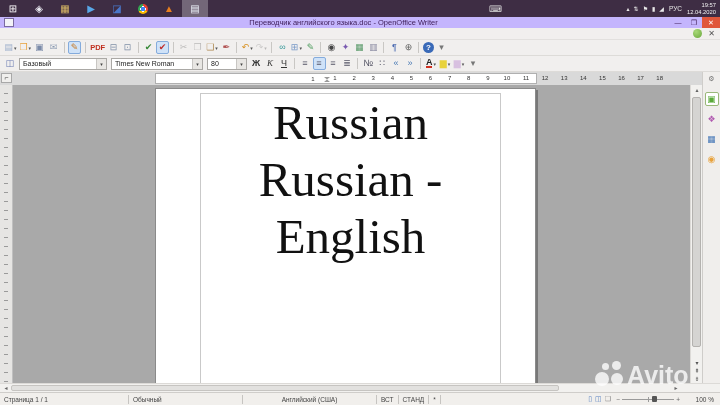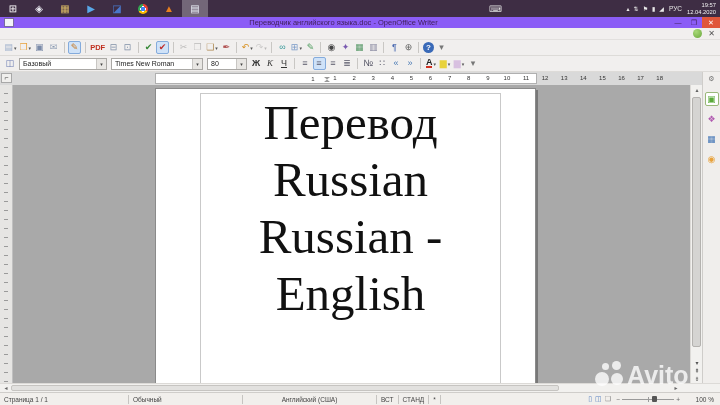--- a/index.html
+++ b/index.html
@@ -15,21 +15,21 @@
   .tb-app.chrome .glyph{width:10px;height:10px;border-radius:50%;
      background:radial-gradient(circle at 50% 50%, #4285f4 0 30%, #fff 31% 38%, transparent 39%),
      conic-gradient(#ea4335 0 33%,#fbbc05 33% 66%,#34a853 66% 100%);}
   #kbd-icon{position:absolute;left:489px;top:0;height:17px;display:flex;align-items:center;color:#ddd;font-size:9px;}
   #tray{position:absolute;right:4px;top:0;height:17px;display:flex;align-items:center;gap:5px;color:#e8e8e8;}
   .tray-ic{font-size:6px;line-height:1;}
   #tray-lang{font-size:6.5px;}
   #tray-clock{text-align:right;font-size:5.8px;line-height:7px;color:#f0f0f0;}
 
   
-  #titlebar{position:absolute;left:0;top:17px;width:720px;height:11px;background:#8b5cf6;display:flex;align-items:center;}
+  #titlebar{position:absolute;left:0;top:17px;width:720px;height:11px;background:#c4b5fd;display:flex;align-items:center;}
   #title-icon{width:8px;height:7px;background:#f3f3f8;border:1px solid #7a6aa0;margin:0 3px 0 4px;}
   #title-text{flex:1;text-align:center;font-size:7.5px;color:#41215c;}
   .win-btn{width:16px;height:11px;display:flex;align-items:center;justify-content:center;font-size:7px;color:#41215c;}
   #close-btn{background:#e0563a;color:#fff;width:18px;}
 
   
   #menubar{position:absolute;left:0;top:28px;width:720px;height:12px;background:#f1efee;display:flex;align-items:center;border-bottom:1px solid #e2e0de;box-sizing:border-box;}
   .menu-item{padding:0 5px;font-size:7.5px;color:#333;}
   #menubar-right{margin-left:auto;display:flex;align-items:center;gap:6px;padding-right:5px;}
   #update-icon{width:9px;height:9px;border-radius:50%;background:radial-gradient(circle at 35% 30%,#a8d878,#6aa83c);}
@@ -362,21 +362,20 @@
       </div>
     </div>
   </div>
 
   <div id="vruler"></div>
 
   <div id="workspace">
     <div id="page">
       <div id="text-frame">
 
-      <div class="doc-line">Перевод</div>
           <div class="doc-line">Russian</div>
           <div class="doc-line">Russian -</div>
           <div class="doc-line">English</div>
         </div>
     </div>
   </div>
 
   <div id="vscroll">
     <span class="scr-arrow" style="top:0;">▴</span>
     <div id="vscroll-thumb"></div>

